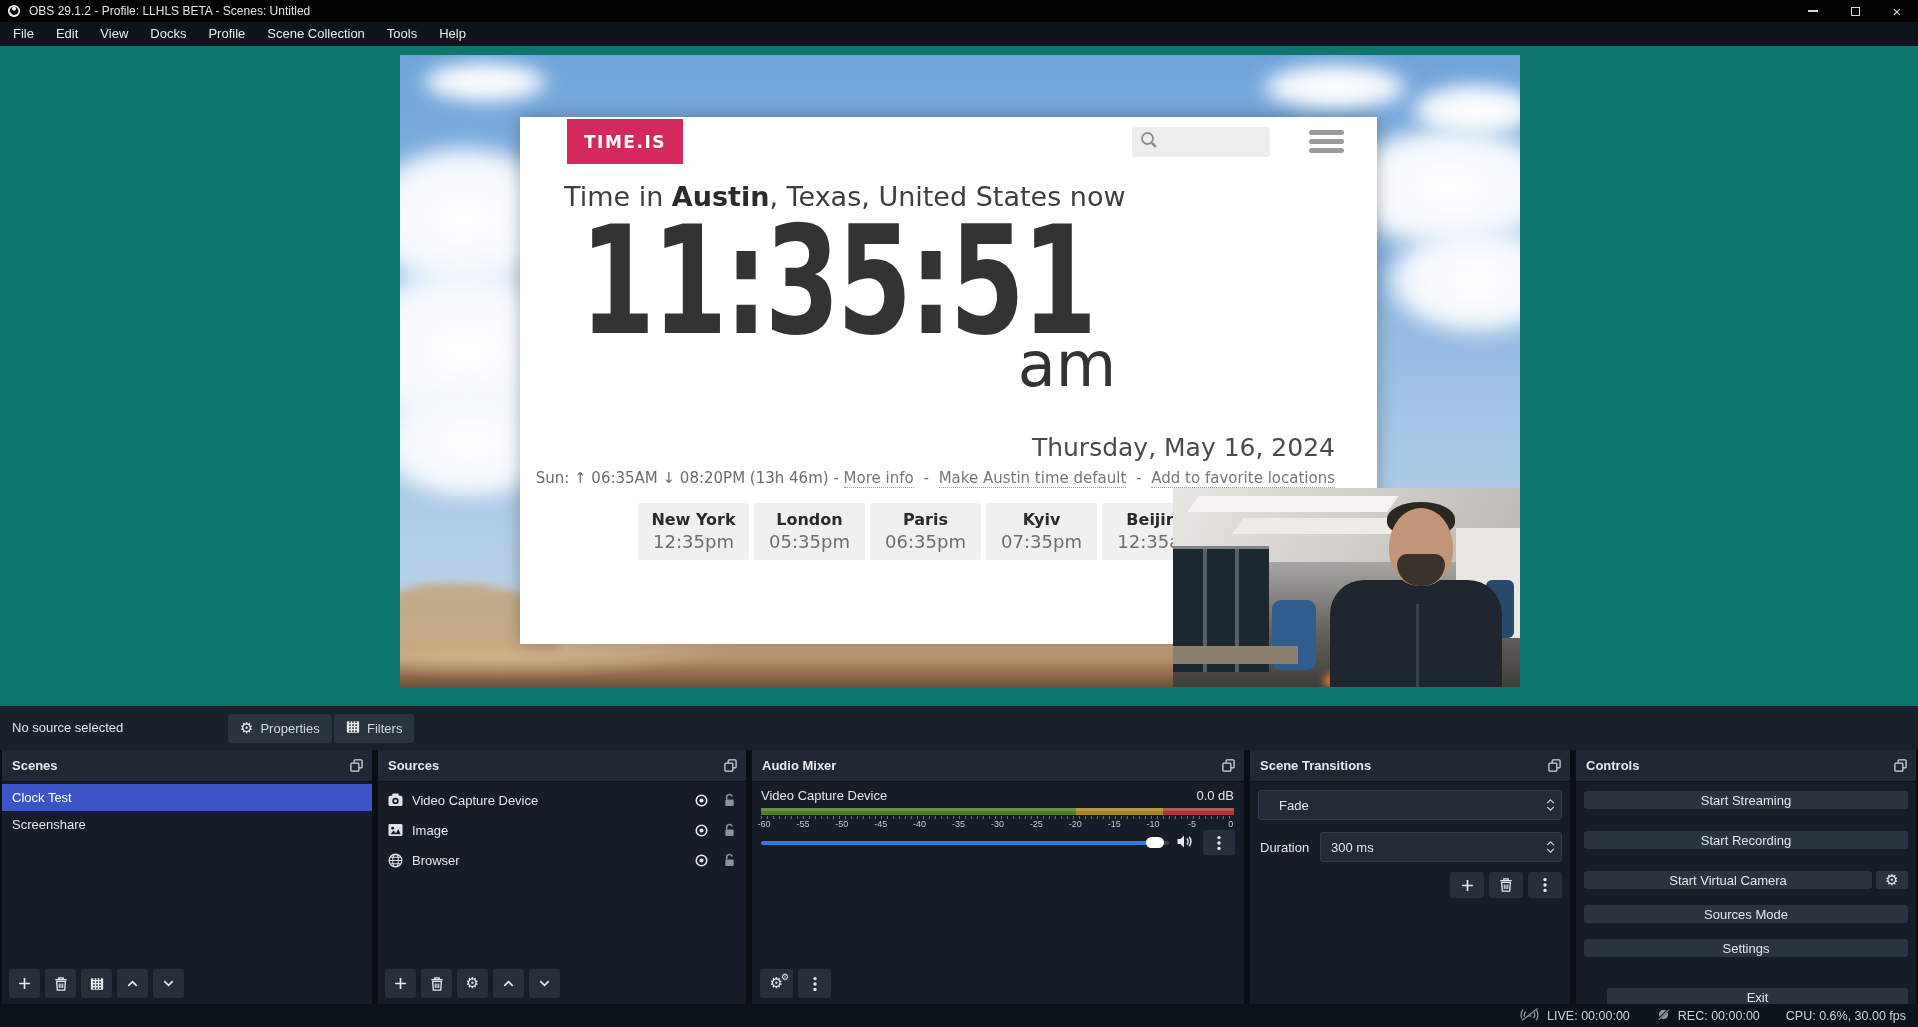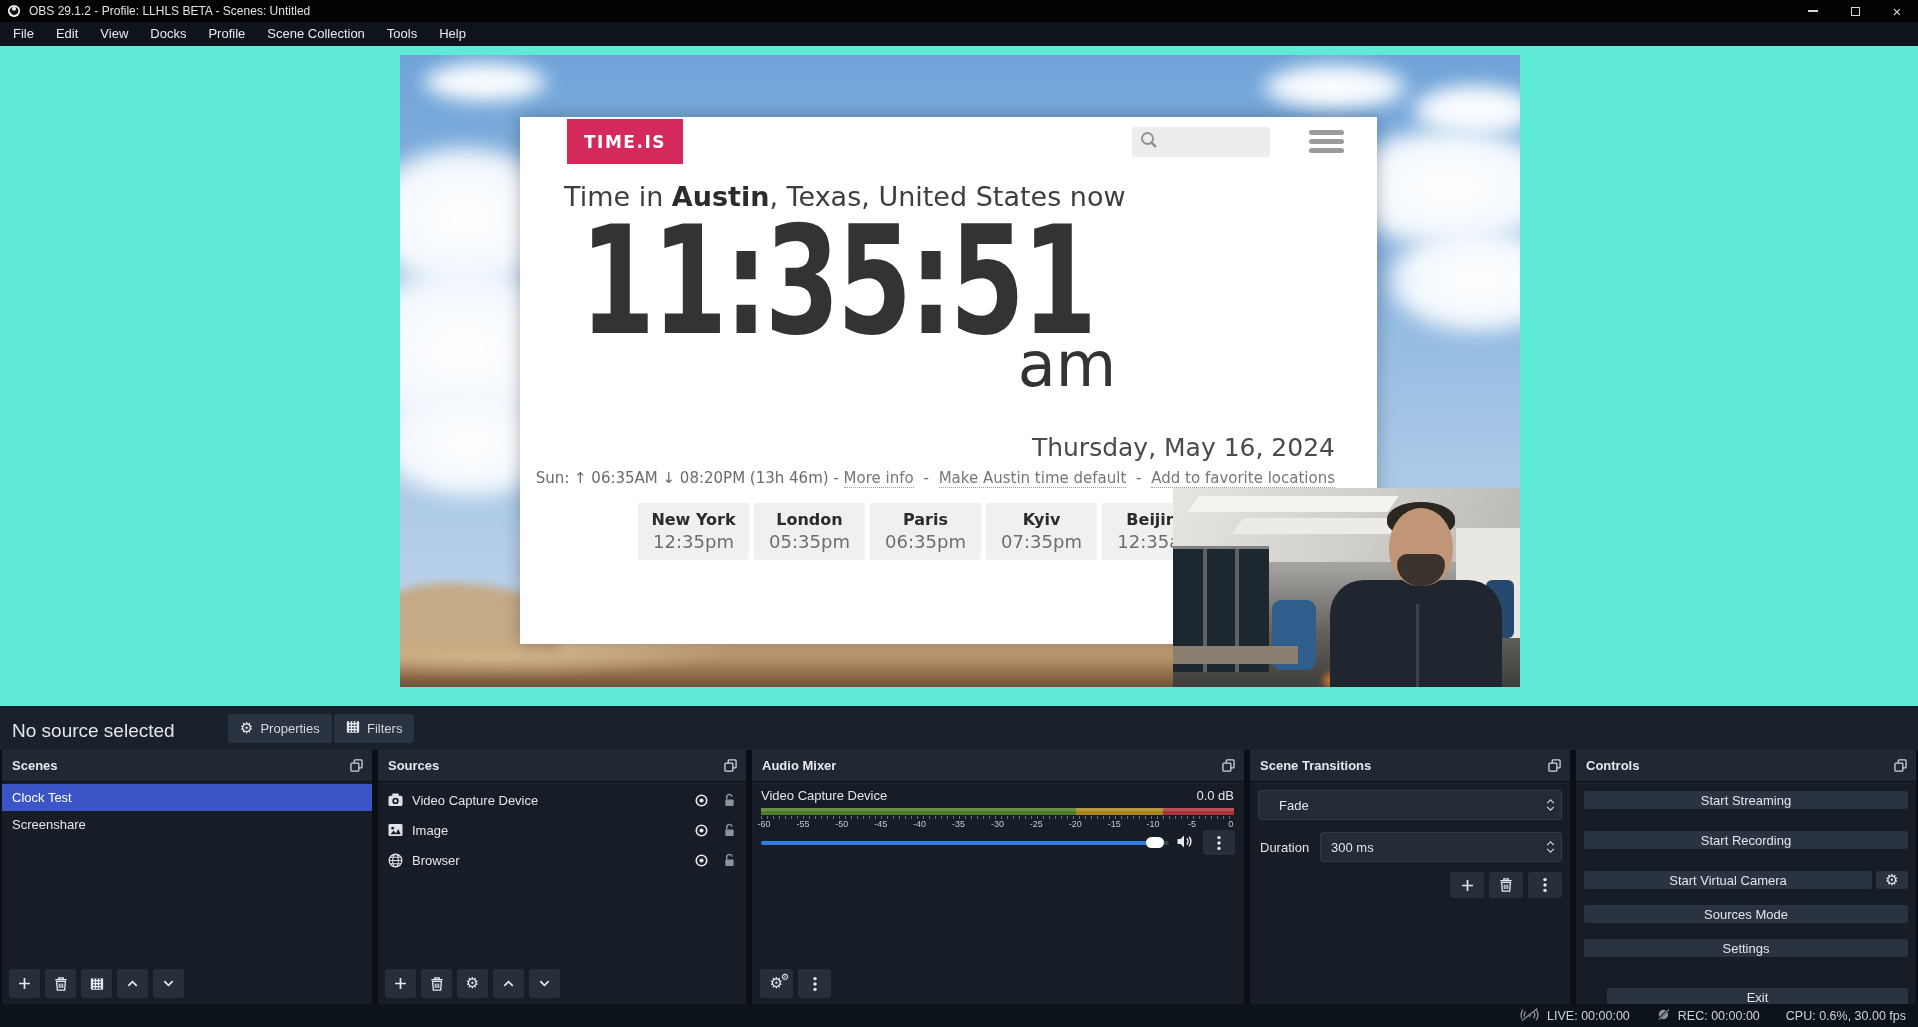--- a/index.html
+++ b/index.html
@@ -16,21 +16,21 @@
   .win-btn .minbar{width:10px;height:1.5px;background:#d8d8d8;display:block;}
   .win-btn .maxbox{width:9px;height:9px;border:1.2px solid #d8d8d8;display:block;}
   .win-btn.close{font-size:15px;line-height:1;}
 
   
   .menubar{position:absolute;left:0;top:22px;width:100%;height:24px;background:#0e141b;
     display:flex;align-items:center;padding-left:2px;}
   .menu-item{padding:0 11px;font-size:13px;color:#e8ebee;line-height:24px;}
 
   
-  .workspace{position:absolute;left:0;top:46px;width:100%;height:660px;background:#5eead4;}
+  .workspace{position:absolute;left:0;top:46px;width:100%;height:660px;background:#0f766e;}
   .canvas{position:absolute;left:400px;top:9px;width:1120px;height:632px;overflow:hidden;
     background:linear-gradient(180deg,#6fa3d8 0%,#8db7e1 35%,#a9c8e6 65%,#c4d8ec 100%);}
   .cloud{position:absolute;border-radius:50%;filter:blur(9px);
     background:radial-gradient(ellipse at center,#ffffff 0%,#f3f8fd 55%,rgba(243,248,253,0) 78%);}
   .desert{position:absolute;left:0;bottom:0;width:100%;height:46px;
     background:linear-gradient(180deg,#cbac83 0%,#b4906a 40%,#8e6b49 75%,#6e5138 100%);}
   .desert:before{content:'';position:absolute;left:0;top:0;width:45%;height:100%;
     background:radial-gradient(ellipse 70% 120% at 20% 0%,#e2c79d 0%,rgba(226,199,157,0) 70%);}
   .desert:after{content:'';position:absolute;right:0;top:8px;width:40%;height:100%;
     background:radial-gradient(ellipse 70% 100% at 80% 30%,#7a5a3e 0%,rgba(122,90,62,0) 70%);}
@@ -84,21 +84,21 @@
   .cam-zip{position:absolute;left:243px;top:116px;width:3px;height:85px;background:#3a414b;}
   .cam-head{position:absolute;left:216px;top:20px;width:64px;height:78px;background:#c09677;border-radius:50% 50% 46% 46%;}
   .cam-hair{position:absolute;left:214px;top:14px;width:68px;height:34px;background:#2c2620;border-radius:50% 50% 40% 40%;}
   .cam-beard{position:absolute;left:224px;top:66px;width:48px;height:32px;background:#3b332b;
     border-radius:10px 10px 22px 22px;}
   .cam-orange{position:absolute;left:150px;bottom:-6px;width:60px;height:24px;background:#c96f2e;
     border-radius:50%;filter:blur(3px);}
 
   
   .sourcebar{position:absolute;left:0;top:706px;width:100%;height:44px;background:#19212b;}
-  .sourcebar .status{position:absolute;left:12px;top:14px;font-size:19px;color:#e2e6eb;}
+  .sourcebar .status{position:absolute;left:12px;top:14px;font-size:13px;color:#e2e6eb;}
   .bar-btn{position:absolute;top:8px;height:29px;background:#2a3340;border-radius:3px;
     display:flex;align-items:center;gap:7px;padding:0 12px;font-size:13px;color:#d3d8df;}
   .bar-btn.props{left:228px;}
   .bar-btn.filt{left:334px;}
 
   
   .panelsrow{position:absolute;left:0;top:750px;width:100%;height:254px;background:#0a0f15;}
   .panel{position:absolute;top:0;height:254px;background:#161d26;}
   .panel-header{height:32px;background:#202834;border-bottom:1px solid #0c1117;
     display:flex;align-items:center;justify-content:space-between;padding:0 9px 0 10px;}

